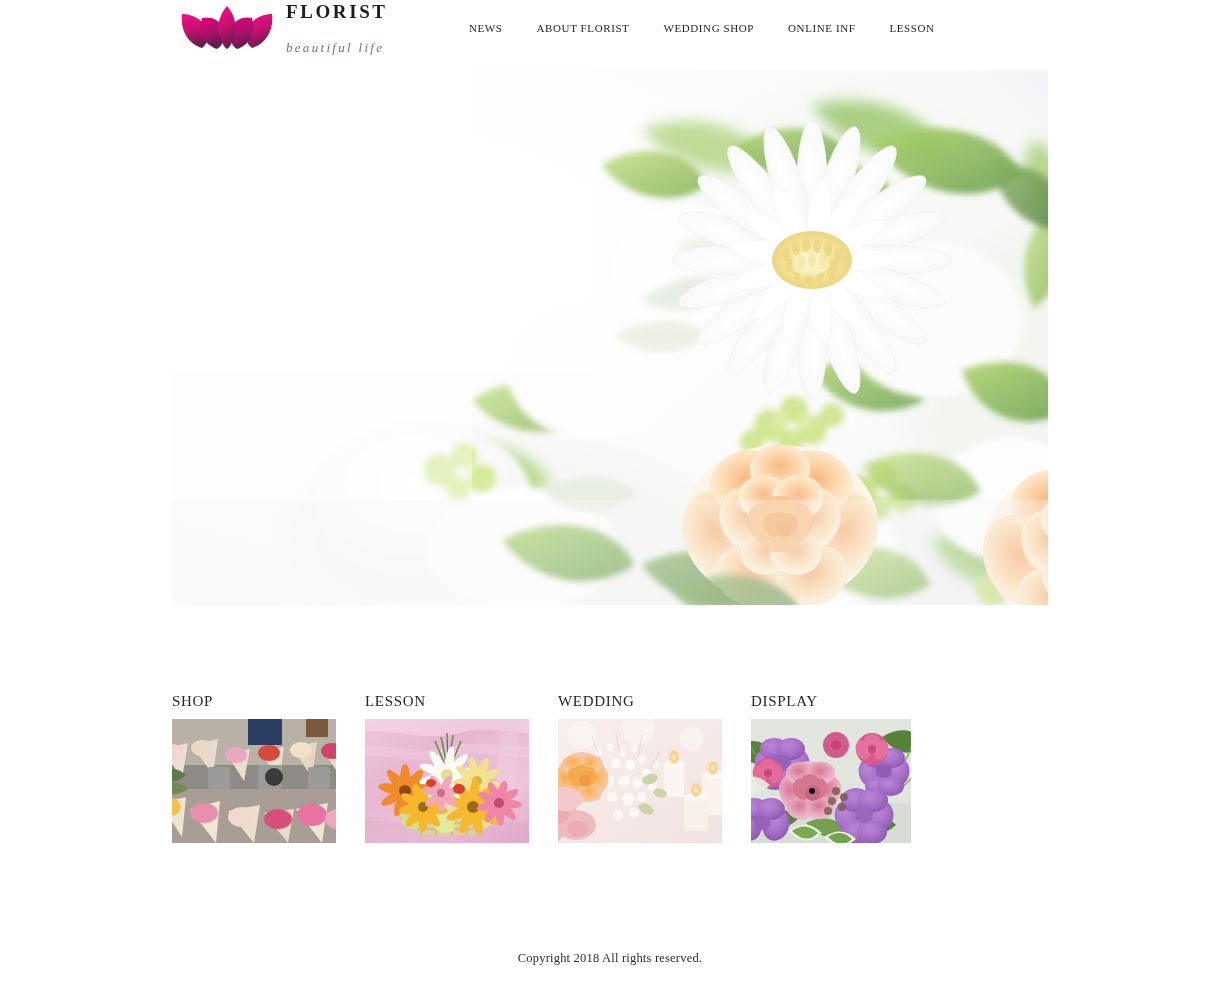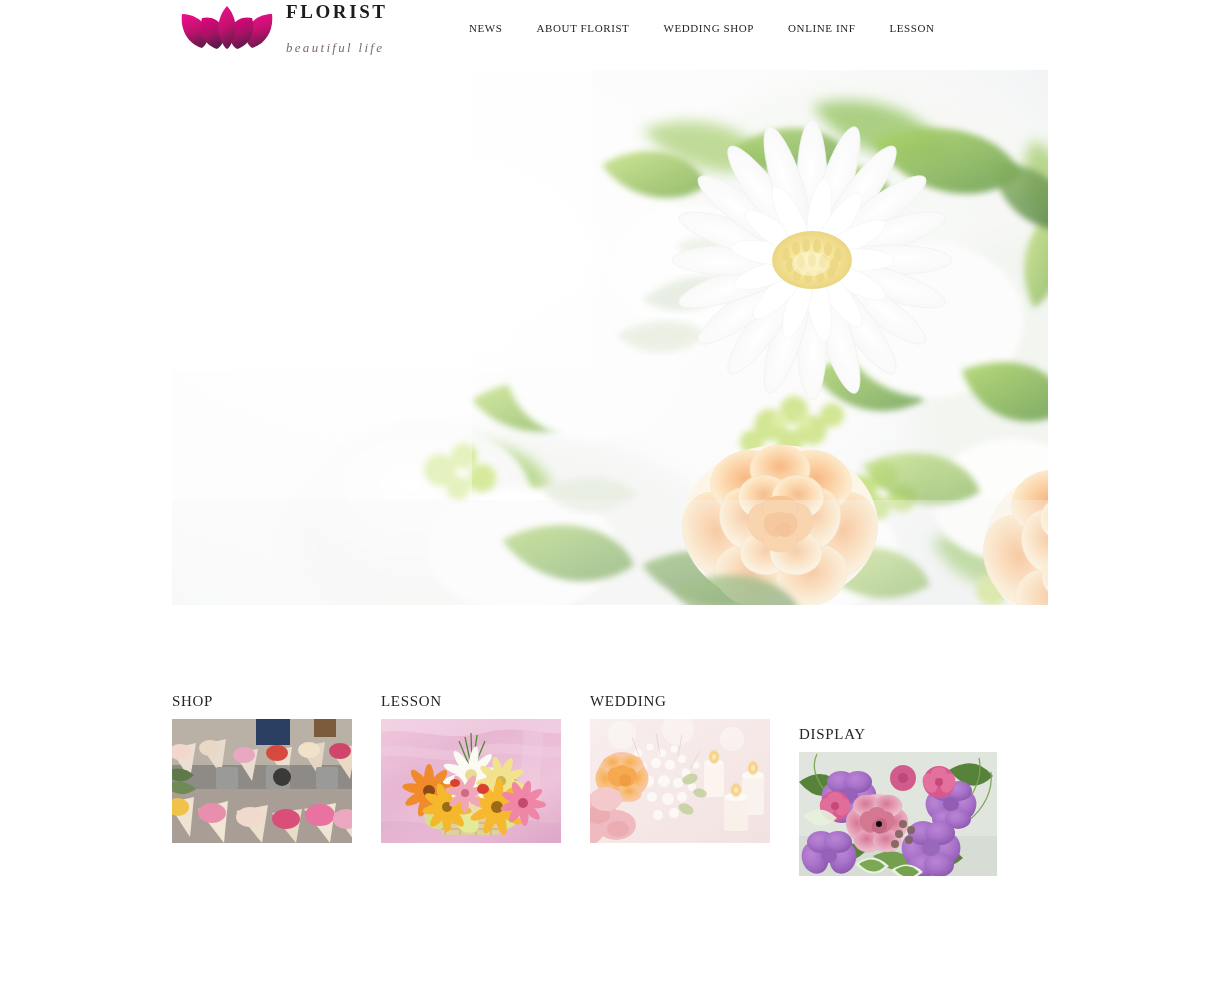--- a/index.html
+++ b/index.html
@@ -102,27 +102,27 @@
   .category-grid {
     position: absolute;
     left: 172px;
     top: 694px;
     width: 876px;
     display: flex;
     gap: 29px;
   }
 
   .category-card {
-    width: 180px;
+    width: 164px;
     text-decoration: none;
     color: inherit;
     display: block;
   }
 
-  .category-card:nth-child(4) { width: 198px; margin-top: 33px; }
+  .category-card:nth-child(4) { width: 160px; }
 
   .category-label {
     font-size: 15px;
     letter-spacing: 0.7px;
     color: #262626;
     line-height: 1;
     margin-bottom: 10px;
     display: block;
   }
 
@@ -953,14 +953,17 @@
             <path d="M96 118 q13 -9 24 2 q-11 11 -24 -2 z" fill="#6d9d44"></path>
             <path d="M4 64 q18 -14 34 2 q-16 16 -34 -2 z" fill="#e6efdc" opacity="0.9"></path>
           </g>
           <rect width="198" height="124" fill="#ffffff" opacity="0.05"></rect>
         </svg>
       </span>
     </a>
 
   </div>
 
+  <footer class="site-footer">
+    <span class="copyright">Copyright 2018 All rights reserved.</span>
+  </footer>
 
 </div>
 
 </body></html>

